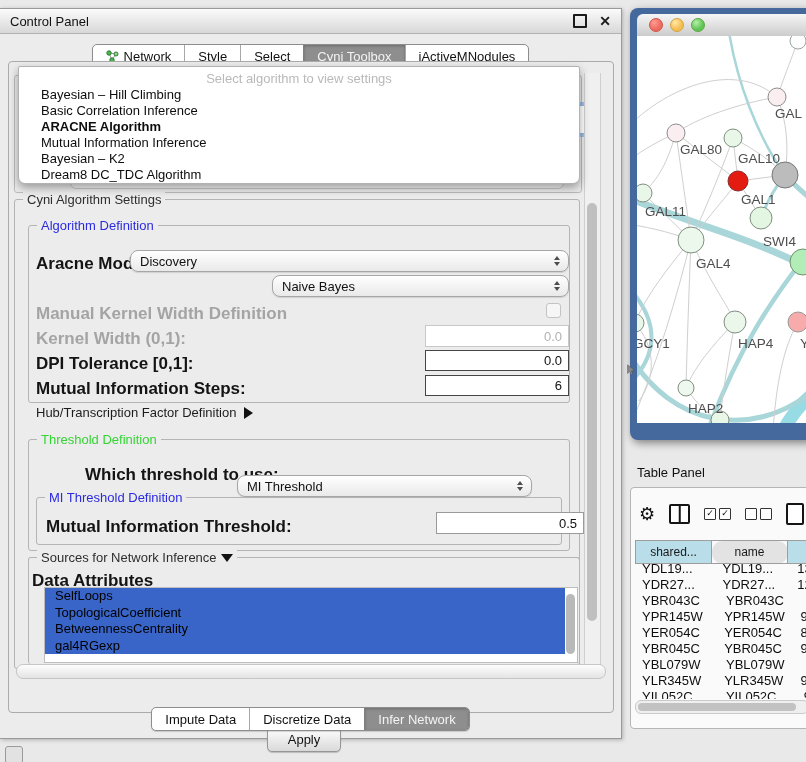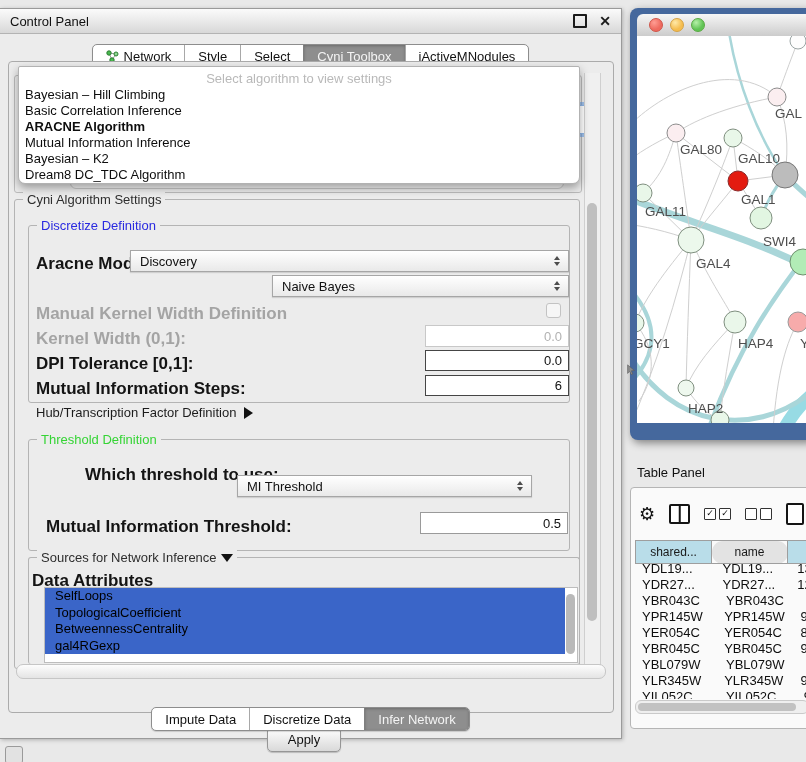--- a/index.html
+++ b/index.html
@@ -43,32 +43,32 @@
 
   
   .v-scroll{left:584px;top:64px;width:15px;height:592px;background:#f0f0f0;
     border-left:1px solid #cfcfcf;border-right:1px solid #cfcfcf;}
   .v-thumb{left:1.5px;top:130px;width:10px;height:418px;background:#bfbfbf;border-radius:6px;}
 
   
   .popup{left:18px;top:57px;width:560px;height:116px;background:#fff;border:1px solid #b2b2b2;
     border-radius:2px 2px 7px 7px;box-shadow:0 4px 10px rgba(0,0,0,.35);z-index:40;font-size:13px;}
   .popup-placeholder{color:#b9b9b9;text-align:center;padding-top:4px;height:16px;}
-  .popup-item{padding:0 6px;height:16px;line-height:16px;color:#0d0d0d;cursor:pointer;white-space:nowrap;}
+  .popup-item{padding:0 22px;height:16px;line-height:16px;color:#0d0d0d;cursor:pointer;white-space:nowrap;}
   .popup-item.bold{font-weight:bold;}
 
   
   .fs{border:1px solid #b4b4b4;border-radius:3px;}
   .fs-legend{position:absolute;top:-8px;left:8px;background:#ececec;padding:0 4px;font-size:13px;color:#2e2e2e;white-space:nowrap;}
   .fs-legend.blue{color:#2a2ae0;}
   .fs-legend.green{color:#35d435;}
   .lbl{font-size:17px;font-weight:bold;color:#141414;white-space:nowrap;}
   .lbl.dis{color:#a4a4a4;}
 
-  .combo{background:linear-gradient(#ffffff,#e9e9e9);border:1px solid #a6a6a6;border-radius:0;
+  .combo{background:linear-gradient(#ffffff,#e9e9e9);border:1px solid #a6a6a6;border-radius:8px;
     font-size:13px;color:#111;display:flex;align-items:center;padding:0 22px 0 9px;cursor:pointer;
     box-shadow:0 1px 1px rgba(0,0,0,.12);}
   .combo .arrows{position:absolute;right:8px;top:50%;transform:translateY(-50%);display:flex;flex-direction:column;gap:2px;}
   .combo .arrows i{display:block;width:0;height:0;border-left:3.5px solid transparent;border-right:3.5px solid transparent;}
   .combo .arrows i.up{border-bottom:4px solid #4d4d4d;}
   .combo .arrows i.dn{border-top:4px solid #4d4d4d;}
 
   .field{background:#fff;font-size:13px;display:flex;align-items:center;justify-content:flex-end;
     padding:0 6px;color:#101010;}
   .field.active{border:1.5px solid #454545;}
@@ -187,21 +187,21 @@
         <div class="popup-item">Bayesian – K2</div>
         <div class="popup-item">Dream8 DC_TDC Algorithm</div>
       </div>
   </div>
 
   <div class="abs fs" style="left:14px;top:190px;width:564px;height:468px;">
     <span class="fs-legend">Cyni Algorithm Settings</span>
   </div>
 
   <div class="abs fs" style="left:28px;top:216px;width:540px;height:176px;">
-    <span class="fs-legend blue">Discretize Definition</span>
+    <span class="fs-legend blue">Algorithm Definition</span>
   </div>
   <span class="abs lbl" style="left:36px;top:245px;">Aracne Mode:</span>
   <div class="abs combo" style="left:130px;top:241px;width:406px;height:20px;">
     <span>Discovery</span>
     <span class="arrows">
         <i class="up"></i>
         <i class="dn"></i>
       </span>
   </div>
   <div class="abs combo" style="left:272px;top:266px;width:264px;height:20px;">
@@ -229,22 +229,25 @@
     <span class="fs-legend green">Threshold Definition</span>
   </div>
   <span class="abs lbl" style="left:85px;top:456px;">Which threshold to use:</span>
   <div class="abs combo" style="left:237px;top:452px;width:262px;height:20px;margin-top:14px;">
     <span>MI Threshold</span>
     <span class="arrows">
         <i class="up"></i>
         <i class="dn"></i>
       </span>
   </div>
+  <div class="abs fs" style="left:36px;top:488px;width:524px;height:46px;">
+    <span class="fs-legend blue">MI Threshold Definition</span>
+  </div>
   <span class="abs lbl" style="left:46px;top:508px;">Mutual Information Threshold:</span>
-  <div class="abs field" style="left:420px;top:503px;width:134px;height:20px;border:1px solid #9a9a9a;text-align:right;">0.5</div>
+  <div class="abs field" style="left:436px;top:503px;width:134px;height:20px;border:1px solid #9a9a9a;text-align:right;">0.5</div>
 
   <div class="abs fs" style="left:28px;top:548px;width:550px;height:106px;border-bottom:none;">
     <span class="fs-legend" style="display:flex;align-items:center;">
       <span>Sources for Network Inference</span>
       <span class="tri-down"></span>
     </span>
   </div>
   <span class="abs lbl" style="left:32px;top:562px;">Data Attributes</span>
   <div class="abs attr-list">
     <div id="attr-items">

